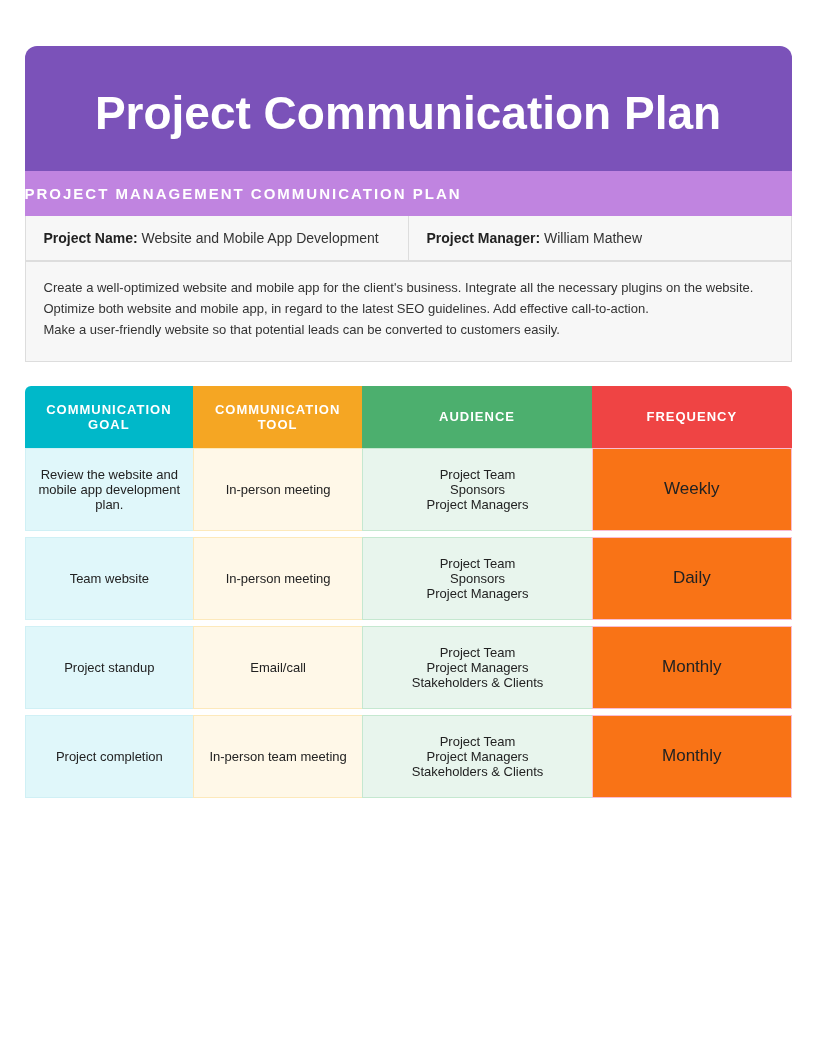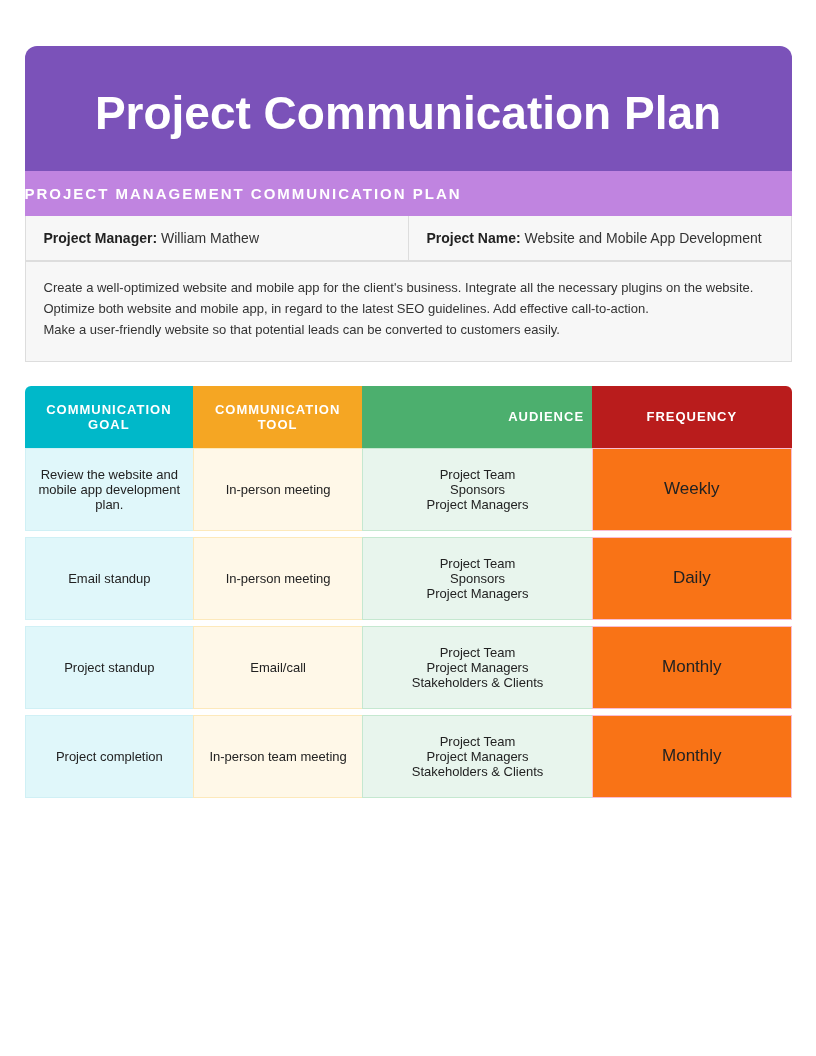--- a/index.html
+++ b/index.html
@@ -114,27 +114,27 @@
       text-align: center;
       padding: 16px 8px;
       text-transform: uppercase;
       letter-spacing: 1px;
     }
     .th-audience {
       background: #4caf6e;
       color: #fff;
       font-weight: bold;
       font-size: 13px;
-      text-align: right;
+      text-align: center;
       padding: 16px 8px;
       text-transform: uppercase;
       letter-spacing: 1px;
     }
     .th-freq {
-      background: #b91c1c;
+      background: #ef4444;
       color: #fff;
       font-weight: bold;
       font-size: 13px;
       text-align: center;
       padding: 16px 8px;
       text-transform: uppercase;
       letter-spacing: 1px;
       border-radius: 0 6px 0 0;
     }
     .td-goal {
@@ -181,26 +181,26 @@
   <div class="header-box">
     <h1 class="header-title">Project Communication Plan</h1>
   </div>
   <div class="header-subtitle-bar">
     <span class="header-subtitle">PROJECT MANAGEMENT COMMUNICATION PLAN</span>
   </div>
 
   <div class="info-grid">
     <div class="info-row">
       <div class="info-cell">
+        <span class="info-label">Project Name:</span>
+        <span class="info-value">Website and Mobile App Development</span>
+      </div>
+      <div class="info-cell">
         <span class="info-label">Project Manager:</span>
         <span class="info-value">William Mathew</span>
-      </div>
-      <div class="info-cell">
-        <span class="info-label">Project Name:</span>
-        <span class="info-value">Website and Mobile App Development</span>
       </div>
     </div>
   </div>
 
   <div class="objectives-box">
     <div class="objectives-text">
       Create a well-optimized website and mobile app for the client's business. Integrate all the necessary plugins on the website.<br>
       Optimize both website and mobile app, in regard to the latest SEO guidelines. Add effective call-to-action.<br>
       Make a user-friendly website so that potential leads can be converted to customers easily.
     </div>
@@ -225,21 +225,21 @@
     <tr>
           <td class="td-goal">Review the website and mobile app development plan.</td>
           <td class="td-tool">In-person meeting</td>
           <td class="td-audience">Project Team<br>Sponsors<br>Project Managers</td>
           <td class="td-freq">Weekly</td>
         </tr>
         <tr>
           <td colspan="4" style="height: 6px; background: transparent; border: none;"></td>
         </tr>
         <tr>
-          <td class="td-goal">Email standup</td>
+          <td class="td-goal">Team website</td>
           <td class="td-tool">In-person meeting</td>
           <td class="td-audience">Project Team<br>Sponsors<br>Project Managers</td>
           <td class="td-freq">Daily</td>
         </tr>
         <tr>
           <td colspan="4" style="height: 6px; background: transparent; border: none;"></td>
         </tr>
         <tr>
           <td class="td-goal">Project standup</td>
           <td class="td-tool">Email/call</td>

